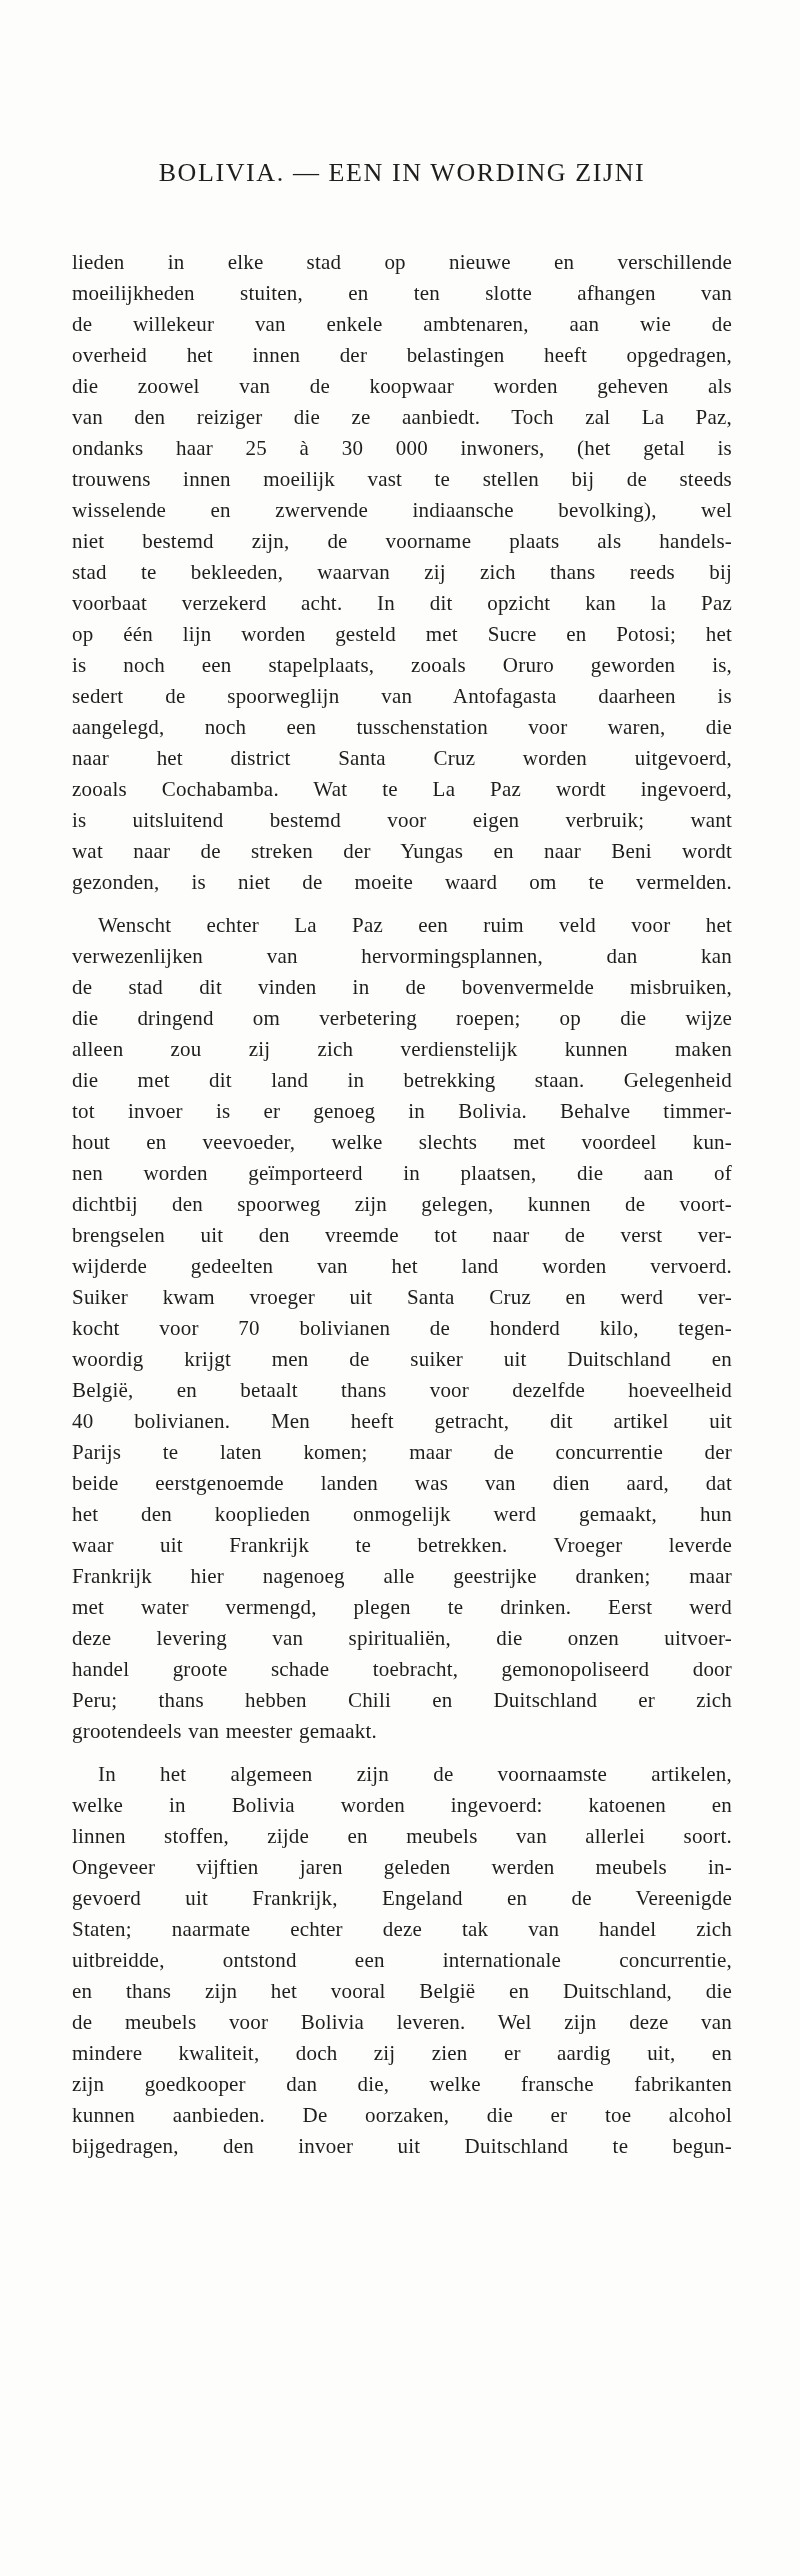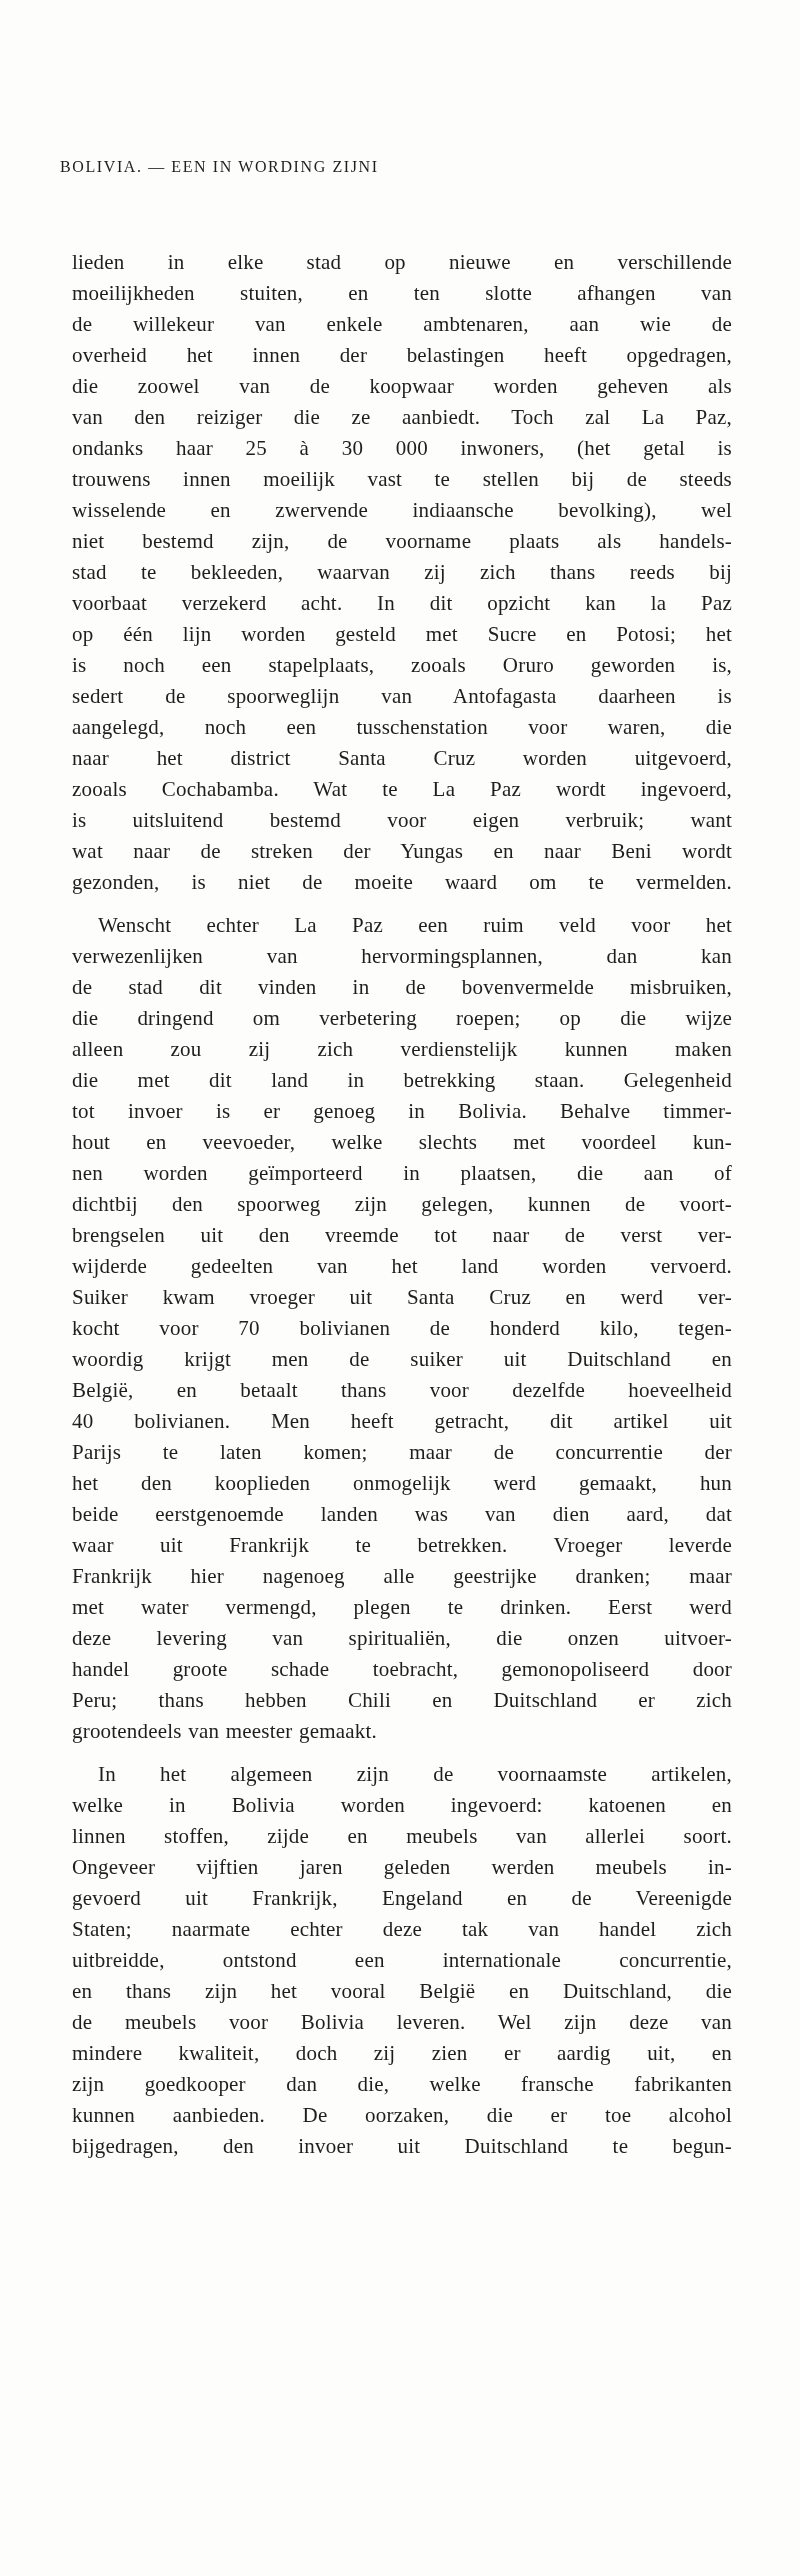--- a/index.html
+++ b/index.html
@@ -12,21 +12,22 @@
     width: 800px;
     height: 2576px;
     font-family: "Liberation Serif", serif;
     overflow: hidden;
   }
   .running-head {
     position: absolute;
     top: 158px;
     left: 60px;
     width: 684px;
-    font-size: 16px;
+    text-align: center;
+    font-size: 26px;
     letter-spacing: 1.6px;
     white-space: nowrap;
   }
   .text-column {
     position: absolute;
     top: 235px;
     left: 60px;
     width: 684px;
     font-size: 21px;
     line-height: 31px;
@@ -92,22 +93,22 @@
         <div class="line">nen worden geïmporteerd in plaatsen, die aan of</div>
         <div class="line">dichtbij den spoorweg zijn gelegen, kunnen de voort-</div>
         <div class="line">brengselen uit den vreemde tot naar de verst ver-</div>
         <div class="line">wijderde gedeelten van het land worden vervoerd.</div>
         <div class="line">Suiker kwam vroeger uit Santa Cruz en werd ver-</div>
         <div class="line">kocht voor 70 bolivianen de honderd kilo, tegen-</div>
         <div class="line">woordig krijgt men de suiker uit Duitschland en</div>
         <div class="line">België, en betaalt thans voor dezelfde hoeveelheid</div>
         <div class="line">40 bolivianen. Men heeft getracht, dit artikel uit</div>
         <div class="line">Parijs te laten komen; maar de concurrentie der</div>
+        <div class="line">beide eerstgenoemde landen was van dien aard, dat</div>
         <div class="line">het den kooplieden onmogelijk werd gemaakt, hun</div>
-        <div class="line">beide eerstgenoemde landen was van dien aard, dat</div>
         <div class="line">waar uit Frankrijk te betrekken. Vroeger leverde</div>
         <div class="line">Frankrijk hier nagenoeg alle geestrijke dranken; maar</div>
         <div class="line">met water vermengd, plegen te drinken. Eerst werd</div>
         <div class="line">deze levering van spiritualiën, die onzen uitvoer-</div>
         <div class="line">handel groote schade toebracht, gemonopoliseerd door</div>
         <div class="line">Peru; thans hebben Chili en Duitschland er zich</div>
         <div class="line no-stretch">grootendeels van meester gemaakt.</div>
       </div>
       <div class="paragraph">
         <div class="line indent">In het algemeen zijn de voornaamste artikelen,</div>

